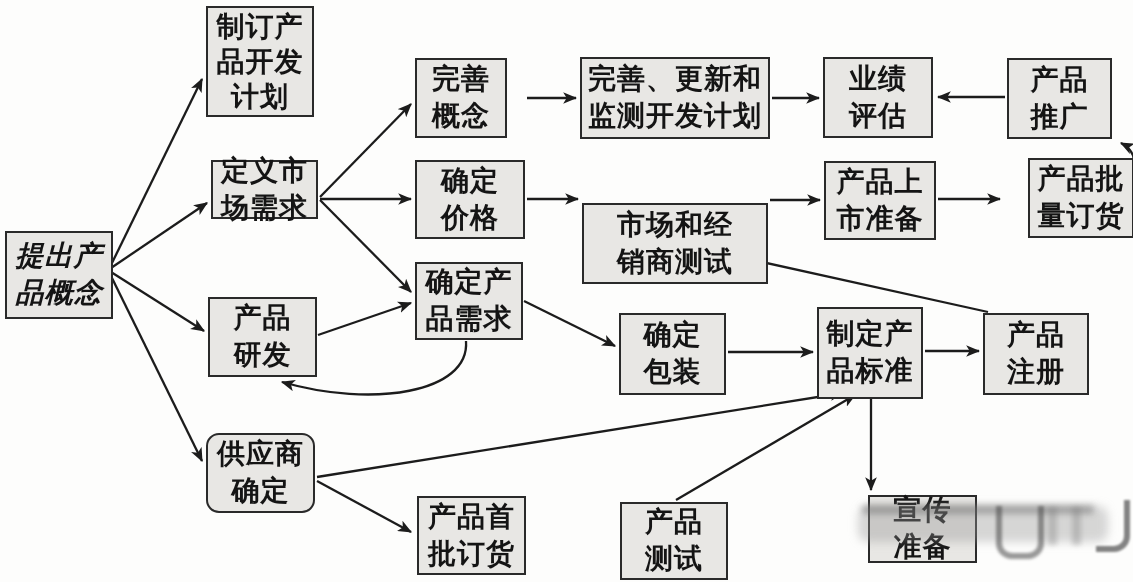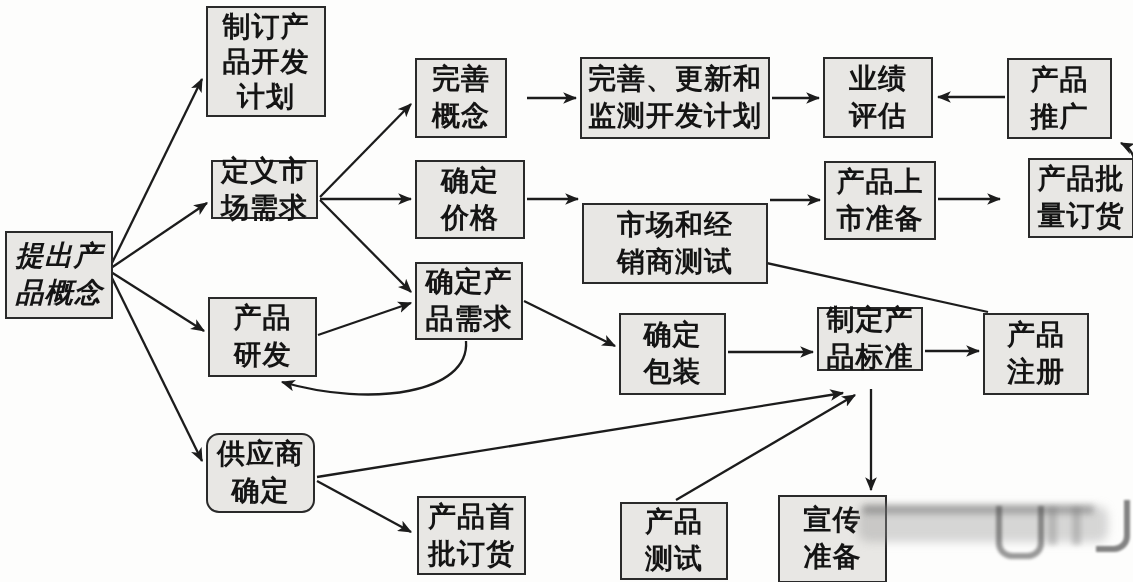--- a/index.html
+++ b/index.html
@@ -82,21 +82,21 @@
     <line class="arrow" x1="317" y1="477" x2="843" y2="393" marker-end="url(#ah)"></line>
     <line class="arrow" x1="317" y1="481" x2="411" y2="532" marker-end="url(#ah)"></line>
     <line class="arrow" x1="676" y1="500" x2="855" y2="395" marker-end="url(#ah)"></line>
     <line class="arrow" x1="871" y1="389" x2="871" y2="490" marker-end="url(#ah)"></line>
   </svg>
 
   <div class="node" style="left:5px;top:231px;width:108px;height:88px;font-style:italic;">
       <span>提出产
 品概念</span>
     </div>
-  <div class="node tall" style="left:206px;top:6px;width:120px;height:111px;">
+  <div class="node tall" style="left:206px;top:6px;width:108px;height:111px;">
       <span>制订产
 品开发
 计划</span>
     </div>
   <div class="node" style="left:211px;top:160px;width:107px;height:59px;">
       <span>定义市
 场需求</span>
     </div>
   <div class="node" style="left:415px;top:58px;width:92px;height:80px;">
       <span>完善
@@ -135,41 +135,41 @@
 研发</span>
     </div>
   <div class="node" style="left:415px;top:262px;width:108px;height:78px;">
       <span>确定产
 品需求</span>
     </div>
   <div class="node" style="left:619px;top:313px;width:107px;height:82px;">
       <span>确定
 包装</span>
     </div>
-  <div class="node" style="left:817px;top:307px;width:106px;height:64px;">
+  <div class="node" style="left:817px;top:307px;width:106px;height:92px;">
       <span>制定产
 品标准</span>
     </div>
   <div class="node" style="left:983px;top:313px;width:106px;height:82px;">
       <span>产品
 注册</span>
     </div>
   <div class="node" style="left:206px;top:433px;width:109px;height:80px;border-radius:13px;">
       <span>供应商
 确定</span>
     </div>
   <div class="node" style="left:417px;top:496px;width:109px;height:79px;">
       <span>产品首
 批订货</span>
     </div>
   <div class="node" style="left:620px;top:502px;width:108px;height:78px;">
       <span>产品
 测试</span>
     </div>
-  <div class="node" style="left:778px;top:495px;width:109px;height:88px;text-align:center;">
+  <div class="node" style="left:868px;top:495px;width:109px;height:68px;text-align:center;">
       <span>宣传
 准备</span>
     </div>
 
   <div class="smudge sm-band" style="left:858px;top:506px;width:250px;height:36px;"></div>
   <div class="smudge sm-streak" style="left:862px;top:505px;width:232px;height:9px;"></div>
   <div class="smudge sm-u" style="left:996px;top:506px;width:36px;height:47px;"></div>
   <div class="smudge sm-bar" style="left:1048px;top:507px;width:9px;height:38px;"></div>
   <div class="smudge sm-bar" style="left:1072px;top:507px;width:9px;height:38px;"></div>
   <div class="smudge sm-hook" style="left:1096px;top:500px;width:28px;height:46px;"></div>

